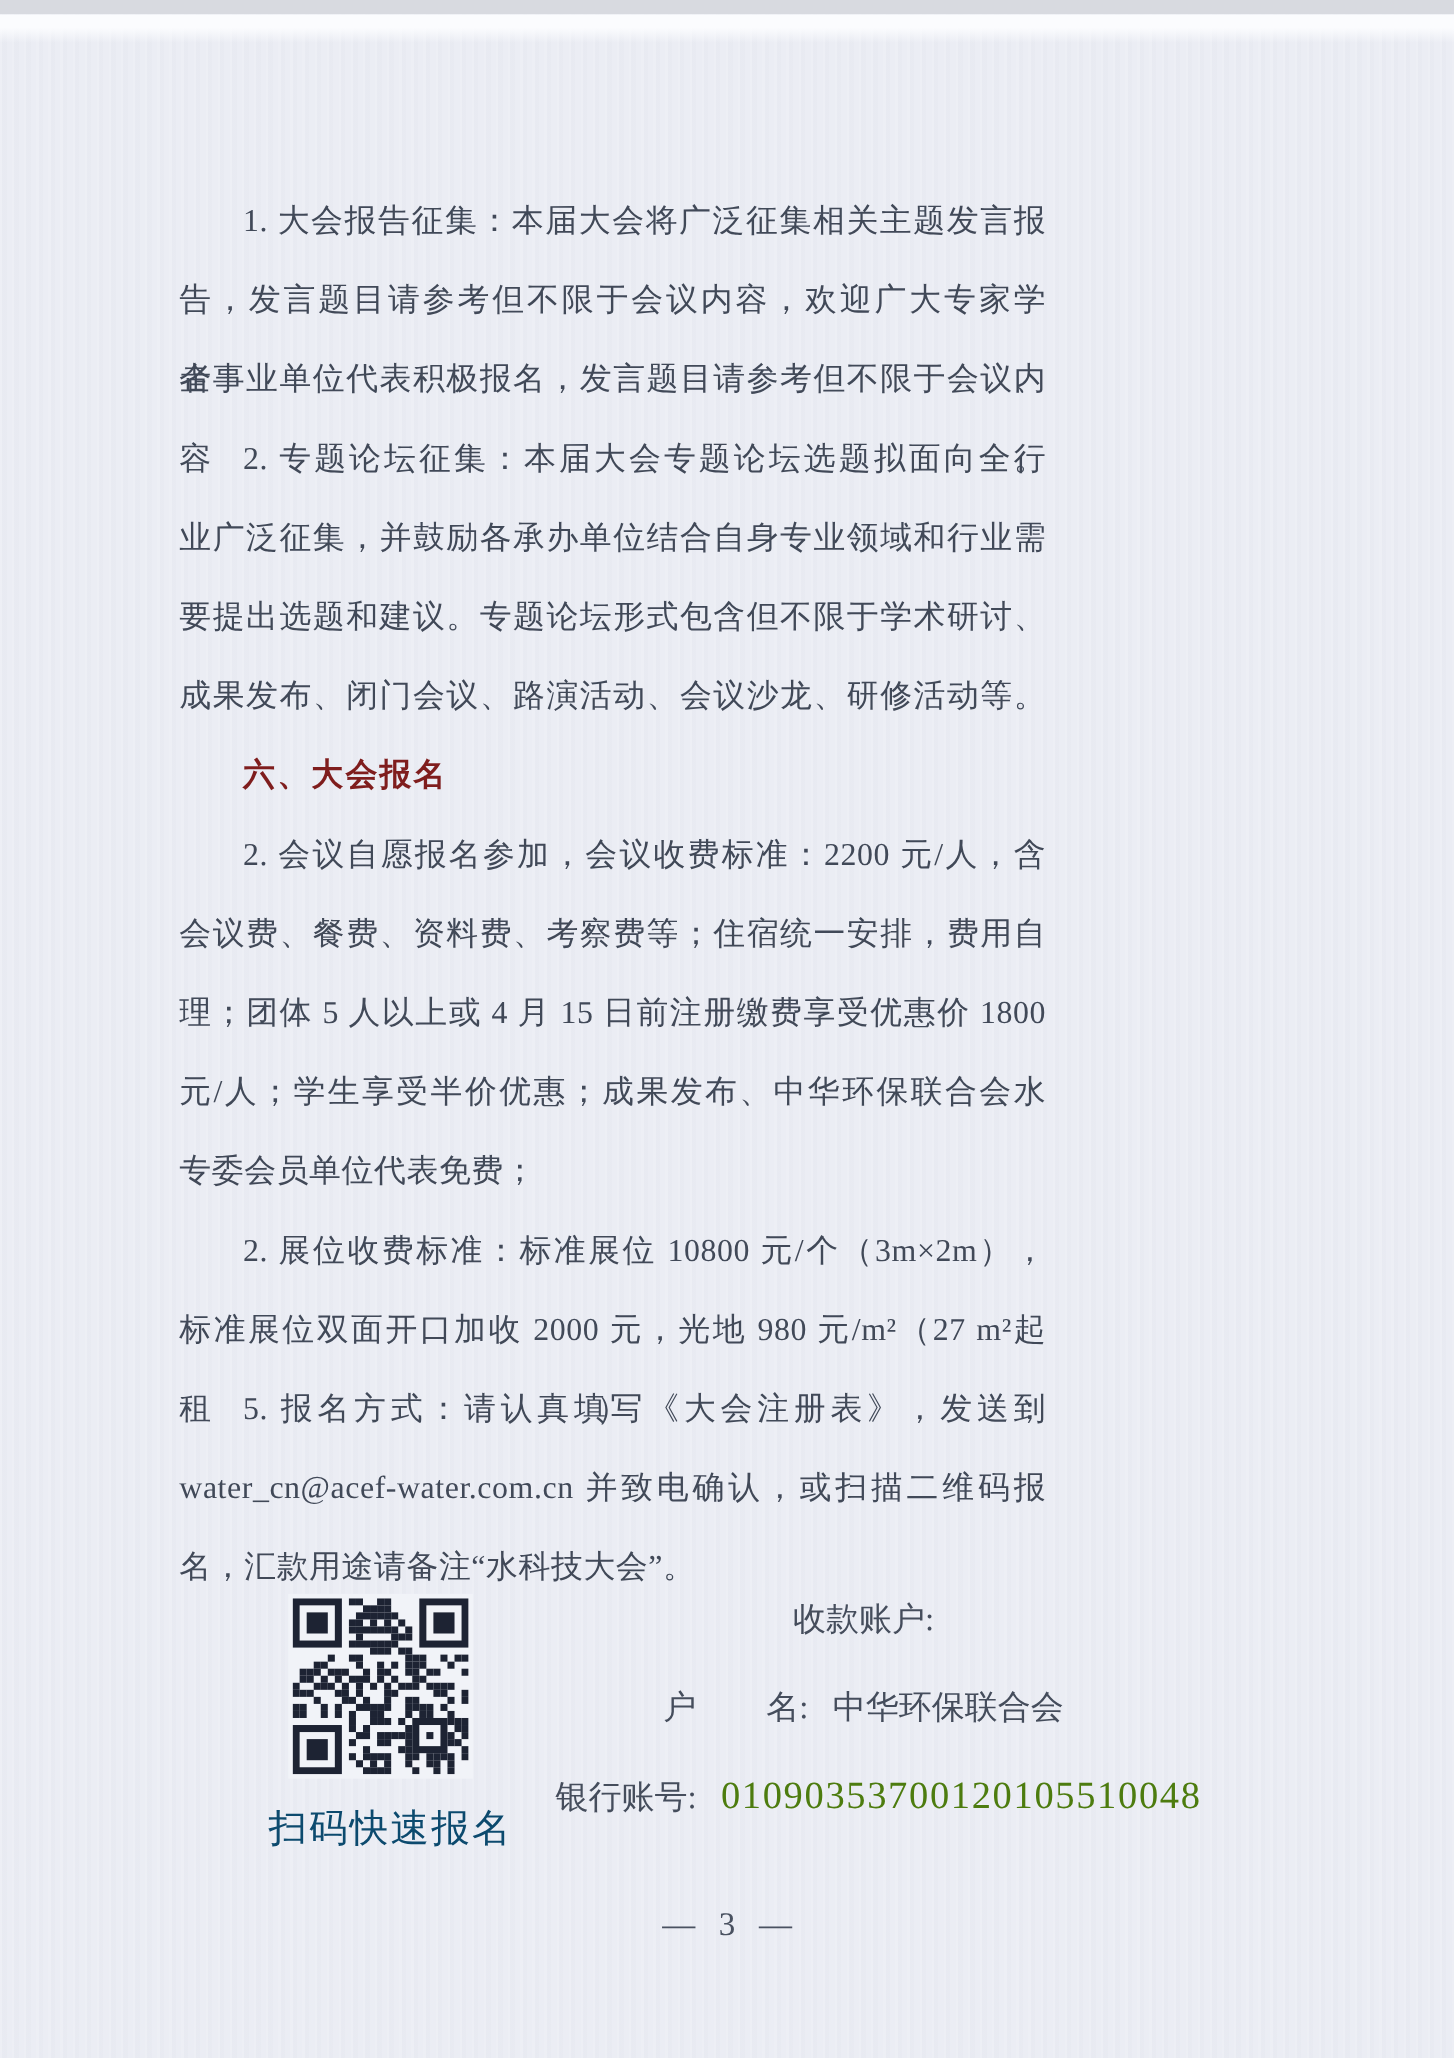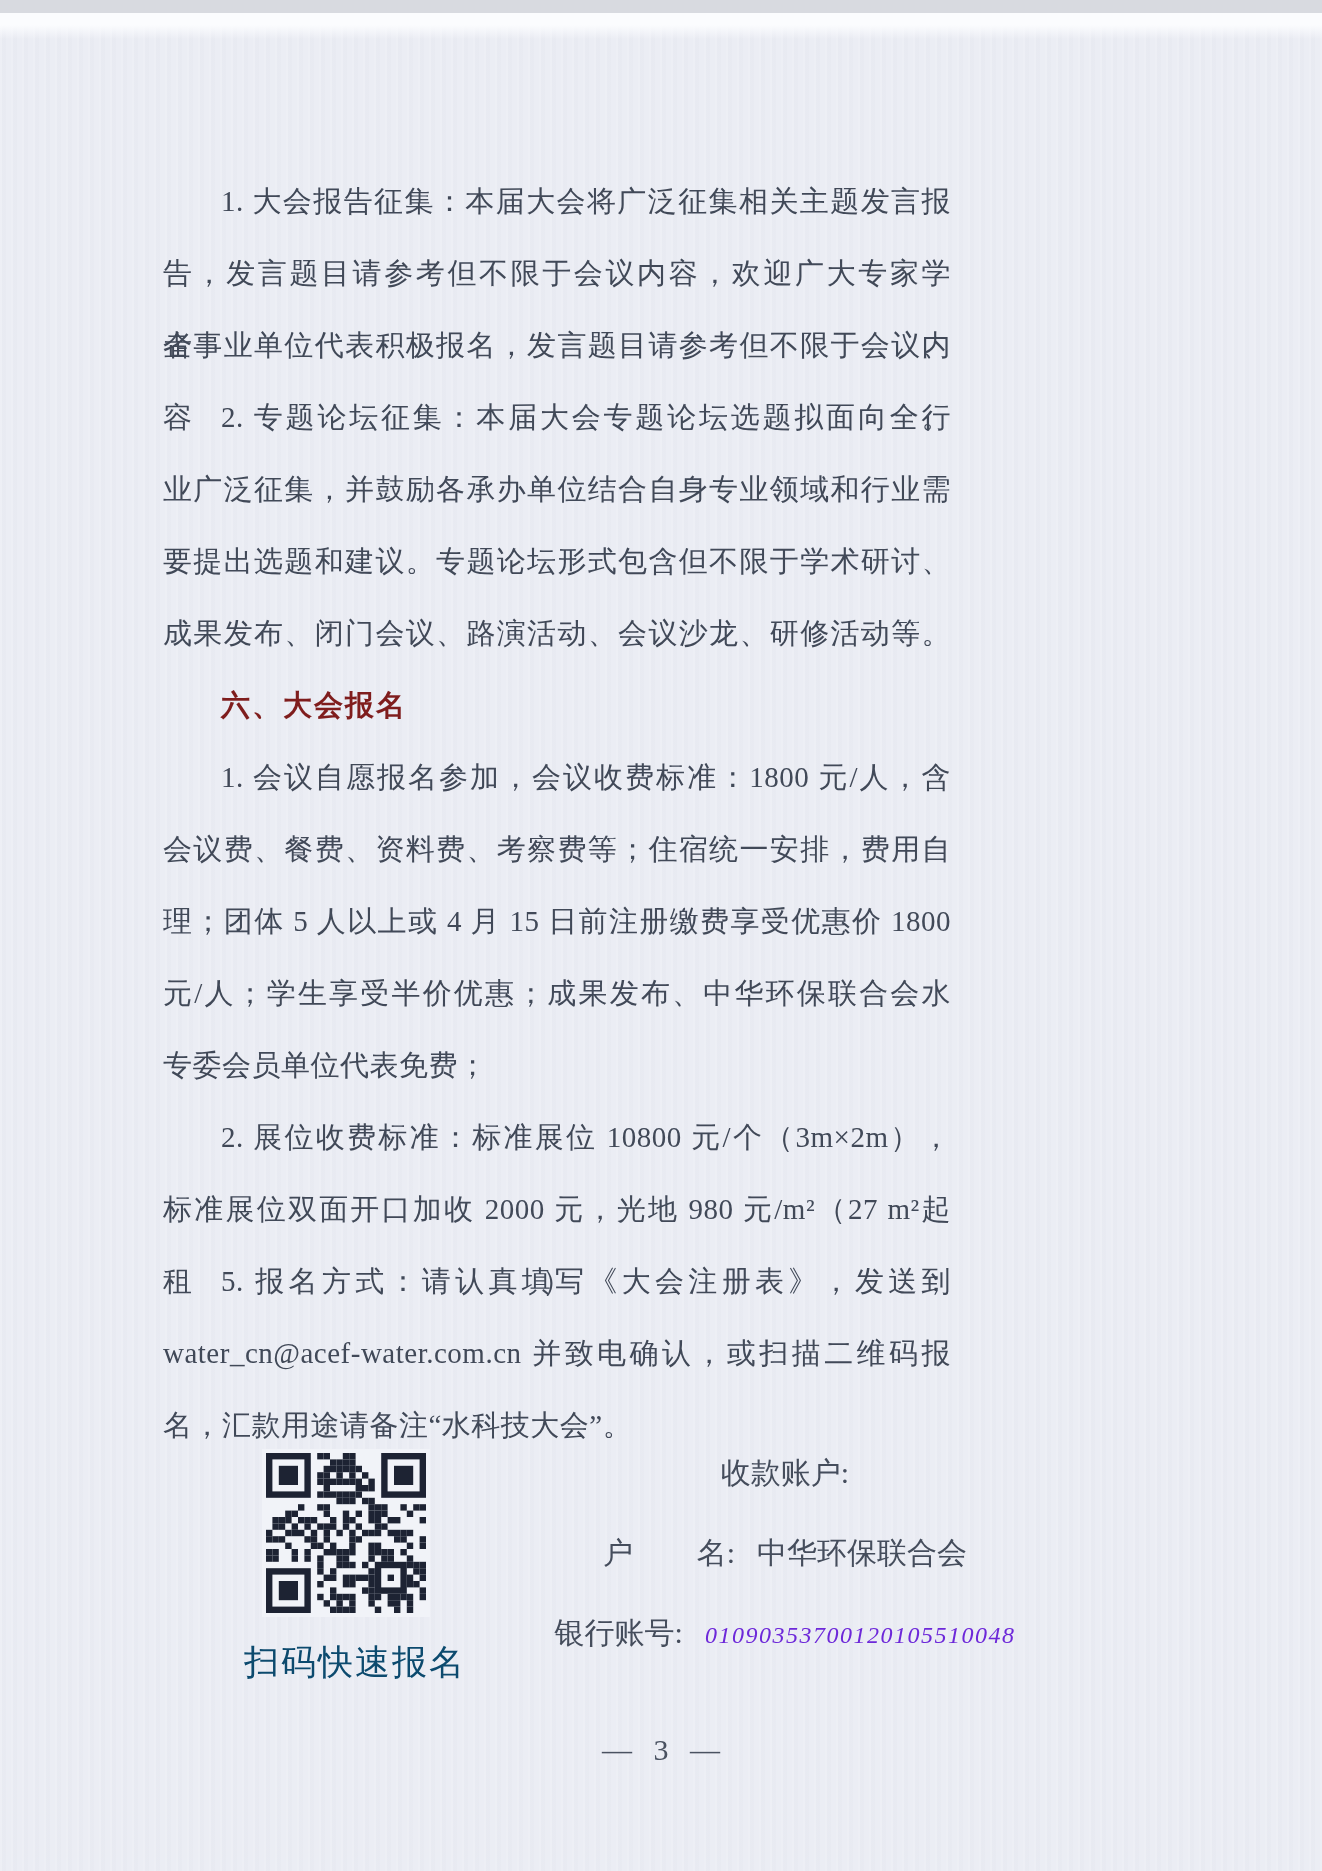--- a/index.html
+++ b/index.html
@@ -37,21 +37,21 @@
   .qr-label{
     position:absolute;left:244px;top:1626px;width:230px;
     font-size:35px;color:#0c4a6e;letter-spacing:2px;white-space:nowrap;
   }
   .acct{
     position:absolute;left:505px;top:1420px;width:560px;color:#454d5c;text-align:center;
   }
   .acct-row{ height:80px;line-height:80px;font-size:30px;white-space:nowrap; }
   .spread{ display:inline-flex;justify-content:space-between;width:132px;vertical-align:bottom; }
   .acct-val{ margin-left:22px; }
-  .acct-num{ margin-left:22px;font-size:24px;letter-spacing:1.5px;color:#6d28d9;font-style:italic; }
+  .acct-num{ margin-left:22px;font-size:35px;letter-spacing:1.5px;color:#4d7c0f; }
   .footer{
     position:absolute;left:0;top:1720px;width:100%;
     text-align:center;font-size:30px;color:#4a5261;word-spacing:14px;
   }
 </style>
 </head>
 <body>
 
 <div class="page">
 
@@ -61,21 +61,21 @@
     <div class="ln j">告，发言题目请参考但不限于会议内容，欢迎广大专家学者、</div>
     <div class="ln j">企事业单位代表积极报名，发言题目请参考但不限于会议内容。</div>
 
     <div class="ln j ind">2. 专题论坛征集：本届大会专题论坛选题拟面向全行</div>
     <div class="ln j">业广泛征集，并鼓励各承办单位结合自身专业领域和行业需</div>
     <div class="ln j">要提出选题和建议。专题论坛形式包含但不限于学术研讨、</div>
     <div class="ln j">成果发布、闭门会议、路演活动、会议沙龙、研修活动等。</div>
 
     <div class="ln ind heading">六、大会报名</div>
 
-    <div class="ln j ind">1. 会议自愿报名参加，会议收费标准：1800 元/人，含</div>
+    <div class="ln j ind">2. 会议自愿报名参加，会议收费标准：2200 元/人，含</div>
     <div class="ln j">会议费、餐费、资料费、考察费等；住宿统一安排，费用自</div>
     <div class="ln j">理；团体 5 人以上或 4 月 15 日前注册缴费享受优惠价 1800</div>
     <div class="ln j">元/人；学生享受半价优惠；成果发布、中华环保联合会水</div>
     <div class="ln">专委会员单位代表免费；</div>
 
     <div class="ln j ind">2. 展位收费标准：标准展位 10800 元/个（3m×2m），</div>
     <div class="ln j">标准展位双面开口加收 2000 元，光地 980 元/m²（27 m²起租）；</div>
 
     <div class="ln j ind">5. 报名方式：请认真填写《大会注册表》，发送到</div>
     <div class="ln j">water_cn@acef-water.com.cn 并致电确认，或扫描二维码报</div>

